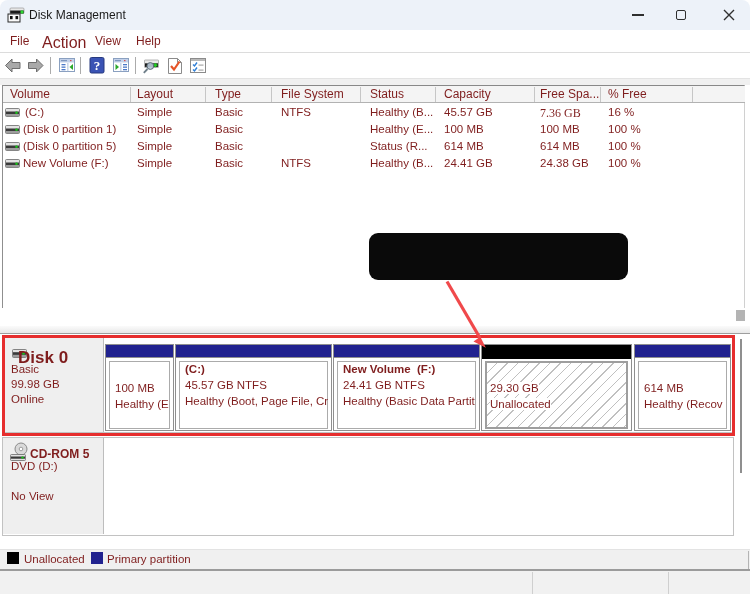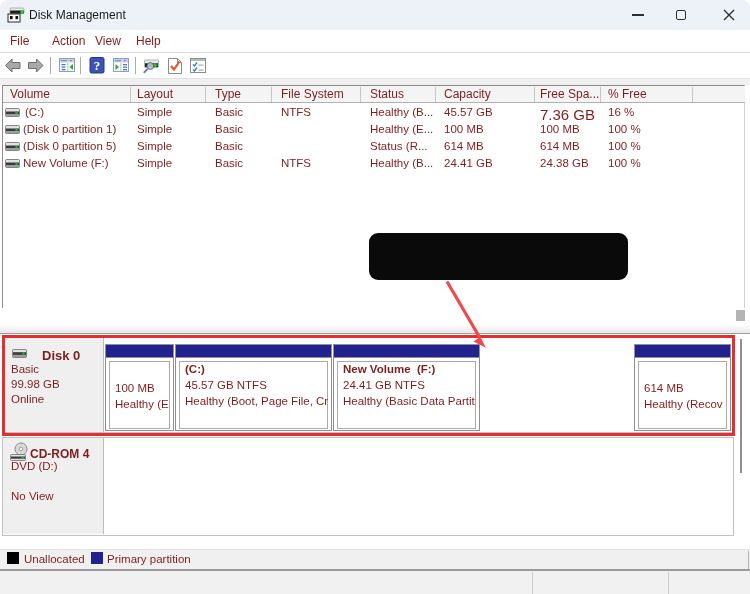--- a/index.html
+++ b/index.html
@@ -25,21 +25,21 @@
   <div class="t" style="left:29px;top:8px;font-size:12px;color:#1a1a1a;">Disk Management</div>
 
   <div class="abs" style="left:632px;top:14px;width:12px;height:1.5px;background:#2f2f2f;"></div>
   <div class="abs" style="left:676px;top:10px;width:10px;height:10px;border:1.5px solid #2f2f2f;border-radius:2px;"></div>
   <svg class="abs" style="left:722px;top:8px;" width="14" height="14" viewBox="0 0 14 14">
     <path d="M2 2 L12 12 M12 2 L2 12" stroke="#2f2f2f" stroke-width="1.4" fill="none"></path>
   </svg>
 
   <div class="abs" style="left:0;top:30px;width:750px;height:23px;background:#ffffff;border-bottom:1px solid #dcdcdc;"></div>
   <div class="t" style="left:10px;top:34px;font-size:12px;">File</div>
-  <div class="t" style="left:52px;top:34px;font-size:12px;">Action</div>
+  <div class="t" style="left:42px;top:34px;font-size:16px;">Action</div>
   <div class="t" style="left:95px;top:34px;font-size:12px;">View</div>
   <div class="t" style="left:136px;top:34px;font-size:12px;">Help</div>
 
   <div class="abs" style="left:0;top:53px;width:750px;height:26px;background:#ffffff;border-bottom:1px solid #e3e3e3;"></div>
   <div class="abs" style="left:0;top:79px;width:750px;height:6px;background:#f0f0f0;"></div>
   <svg class="abs" style="left:0;top:53px;" width="220" height="26" viewBox="0 0 220 26">
 
     <path d="M5.5 12.5 L12 6 L12 9.5 L20 9.5 L20 15.5 L12 15.5 L12 19 Z" fill="#a9a9a9" stroke="#6e6e6e" stroke-width="1"></path>
 
     <path d="M43 12.5 L36.5 6 L36.5 9.5 L28.5 9.5 L28.5 15.5 L36.5 15.5 L36.5 19 Z" fill="#a9a9a9" stroke="#6e6e6e" stroke-width="1"></path>
@@ -125,21 +125,21 @@
   <div class="abs" style="left:534px;top:87px;width:1px;height:15px;background:#c6c6c6;"></div>
   <div class="abs" style="left:600px;top:87px;width:1px;height:15px;background:#c6c6c6;"></div>
   <div class="abs" style="left:692px;top:87px;width:1px;height:15px;background:#c6c6c6;"></div>
 
   <div class="t" style="left:25px;top:106px;font-size:11.5px;">(C:)</div>
   <div class="t" style="left:137px;top:106px;font-size:11.5px;">Simple</div>
   <div class="t" style="left:215px;top:106px;font-size:11.5px;">Basic</div>
   <div class="t" style="left:281px;top:106px;font-size:11.5px;">NTFS</div>
   <div class="t" style="left:370px;top:106px;font-size:11.5px;">Healthy (B...</div>
   <div class="t" style="left:444px;top:106px;font-size:11.5px;">45.57 GB</div>
-  <div class="t" style="left:540px;top:106px;font-size:15px;">7.36 GB</div>
+  <div class="t" style="left:540px;top:106px;font-size:12px;font-family:Liberation Serif, serif;">7.36 GB</div>
   <div class="t" style="left:608px;top:106px;font-size:11.5px;">16 %</div>
 
   <div class="t" style="left:23px;top:123px;font-size:11.5px;">(Disk 0 partition 1)</div>
   <div class="t" style="left:137px;top:123px;font-size:11.5px;">Simple</div>
   <div class="t" style="left:215px;top:123px;font-size:11.5px;">Basic</div>
   <div class="t" style="left:370px;top:123px;font-size:11.5px;">Healthy (E...</div>
   <div class="t" style="left:444px;top:123px;font-size:11.5px;">100 MB</div>
   <div class="t" style="left:540px;top:123px;font-size:11.5px;">100 MB</div>
   <div class="t" style="left:608px;top:123px;font-size:11.5px;">100 %</div>
 
@@ -173,21 +173,21 @@
   </svg>
 
   <div class="abs" style="left:2px;top:337px;width:732px;height:96px;border:1px solid #c2c2c2;background:#fff;"></div>
   <div class="abs" style="left:3px;top:338px;width:101px;height:94px;background:#efefef;border-right:1px solid #bdbdbd;"></div>
   <svg class="abs" style="left:12px;top:349px;" width="15" height="9" viewBox="0 0 15 9">
     <rect x="0.5" y="0.5" width="14" height="8" rx="1" fill="#e2e2e2" stroke="#6a6a6a" stroke-width="0.8"></rect>
     <rect x="1" y="3.2" width="13" height="2.8" fill="#3a3a3a"></rect>
     <rect x="1" y="5.8" width="13" height="2.2" fill="#9d9d9d"></rect>
     <circle cx="11.5" cy="4.5" r="1.3" fill="#18c018"></circle>
   </svg>
-  <div class="t" style="left:42px;top:348px;font-size:13px;font-weight:bold;">Disk 0</div>
+  <div class="t" style="left:18px;top:348px;font-size:17px;font-weight:bold;">Disk 0</div>
   <div class="t" style="left:11px;top:363px;font-size:11.5px;">Basic</div>
   <div class="t" style="left:11px;top:377.5px;font-size:11.5px;">99.98 GB</div>
   <div class="t" style="left:11px;top:392.5px;font-size:11.5px;">Online</div>
 
   <div class="abs" style="left:105px;top:344px;width:69px;height:87px;border:1px solid #8f8f8f;background:#fff;">
     <div class="abs" style="left:0;top:0;right:0;height:13px;background:#21228f;border-bottom:1px solid #8f8f8f;"></div>
     <div class="abs" style="left:3px;top:16px;right:3px;bottom:1px;border:1px solid #ababab;"></div>
     <div class="t" style="position:absolute;top:34.5px;left:9px;font-size:11.5px;line-height:16px;white-space:pre;">100 MB
 Healthy (E</div>
   </div>
@@ -201,38 +201,44 @@
   </div>
 
   <div class="abs" style="left:333px;top:344px;width:147px;height:87px;border:1px solid #8f8f8f;background:#fff;overflow:hidden;">
     <div class="abs" style="left:0;top:0;right:0;height:13px;background:#21228f;border-bottom:1px solid #8f8f8f;"></div>
     <div class="abs" style="left:3px;top:16px;right:3px;bottom:1px;border:1px solid #ababab;"></div>
     <div class="t" style="position:absolute;top:16px;left:9px;font-size:11.5px;line-height:16px;white-space:pre;"><b>New Volume  (F:)</b>
 24.41 GB NTFS
 Healthy (Basic Data Partit</div>
   </div>
 
+  <div class="abs" style="left:481px;top:344px;width:151px;height:87px;border:1px solid #8f8f8f;background:#fff;overflow:hidden;">
+    <div class="abs" style="left:0;top:0;right:0;height:14px;background:#000;"></div>
+    <div class="abs" style="left:3px;top:16px;right:3px;bottom:1px;border:2px solid #9e9e9e;background:repeating-linear-gradient(135deg,#ffffff 0 6.5px,#c0c0c0 6.5px 7.5px);"></div>
+    <div class="t" style="position:absolute;top:34.5px;left:8px;font-size:11.5px;line-height:16px;white-space:pre;"><span style="background:#fff;">29.30 GB</span>
+<span style="background:#fff;">Unallocated</span></div>
+  </div>
 
   <div class="abs" style="left:634px;top:344px;width:97px;height:87px;border:1px solid #8f8f8f;background:#fff;overflow:hidden;">
     <div class="abs" style="left:0;top:0;right:0;height:13px;background:#21228f;border-bottom:1px solid #8f8f8f;"></div>
     <div class="abs" style="left:3px;top:16px;right:3px;bottom:1px;border:1px solid #ababab;"></div>
     <div class="t" style="position:absolute;top:34.5px;left:9px;font-size:11.5px;line-height:16px;white-space:pre;">614 MB
 Healthy (Recov</div>
   </div>
 
   <div class="abs" style="left:2px;top:437px;width:732px;height:99px;border:1px solid #c2c2c2;background:#fff;"></div>
   <div class="abs" style="left:3px;top:438px;width:101px;height:96px;background:#efefef;border-right:1px solid #bdbdbd;"></div>
   <svg class="abs" style="left:10px;top:442px;" width="20" height="20" viewBox="0 0 20 20">
     <circle cx="11" cy="7" r="6" fill="#d9d9d9" stroke="#8a8a8a" stroke-width="1"></circle>
     <circle cx="11" cy="7" r="1.8" fill="#fff" stroke="#8a8a8a" stroke-width="0.8"></circle>
     <rect x="0.5" y="12.5" width="15" height="6" rx="1" fill="#e2e2e2" stroke="#6a6a6a" stroke-width="0.8"></rect>
     <rect x="1" y="14.5" width="14" height="2.2" fill="#3a3a3a"></rect>
     <circle cx="12.5" cy="15.6" r="1.2" fill="#18c018"></circle>
   </svg>
-  <div class="t" style="left:30px;top:447px;font-size:12px;font-weight:bold;">CD-ROM 4</div>
+  <div class="t" style="left:30px;top:447px;font-size:12px;font-weight:bold;">CD-ROM 5</div>
   <div class="t" style="left:11px;top:460px;font-size:11.5px;">DVD (D:)</div>
   <div class="t" style="left:11px;top:490px;font-size:11.5px;">No View</div>
 
   <div class="abs" style="left:0;top:549px;width:750px;height:20px;background:#f0f0f0;border-top:1px solid #e3e3e3;"></div>
   <div class="abs" style="left:748px;top:551px;width:1px;height:19px;background:#b4b4b4;"></div>
   <div class="abs" style="left:7px;top:552px;width:12px;height:12px;background:#000;"></div>
   <div class="t" style="left:24px;top:553px;font-size:11.5px;">Unallocated</div>
   <div class="abs" style="left:91px;top:552px;width:12px;height:12px;background:#21228f;"></div>
   <div class="t" style="left:107px;top:553px;font-size:11.5px;">Primary partition</div>
 

